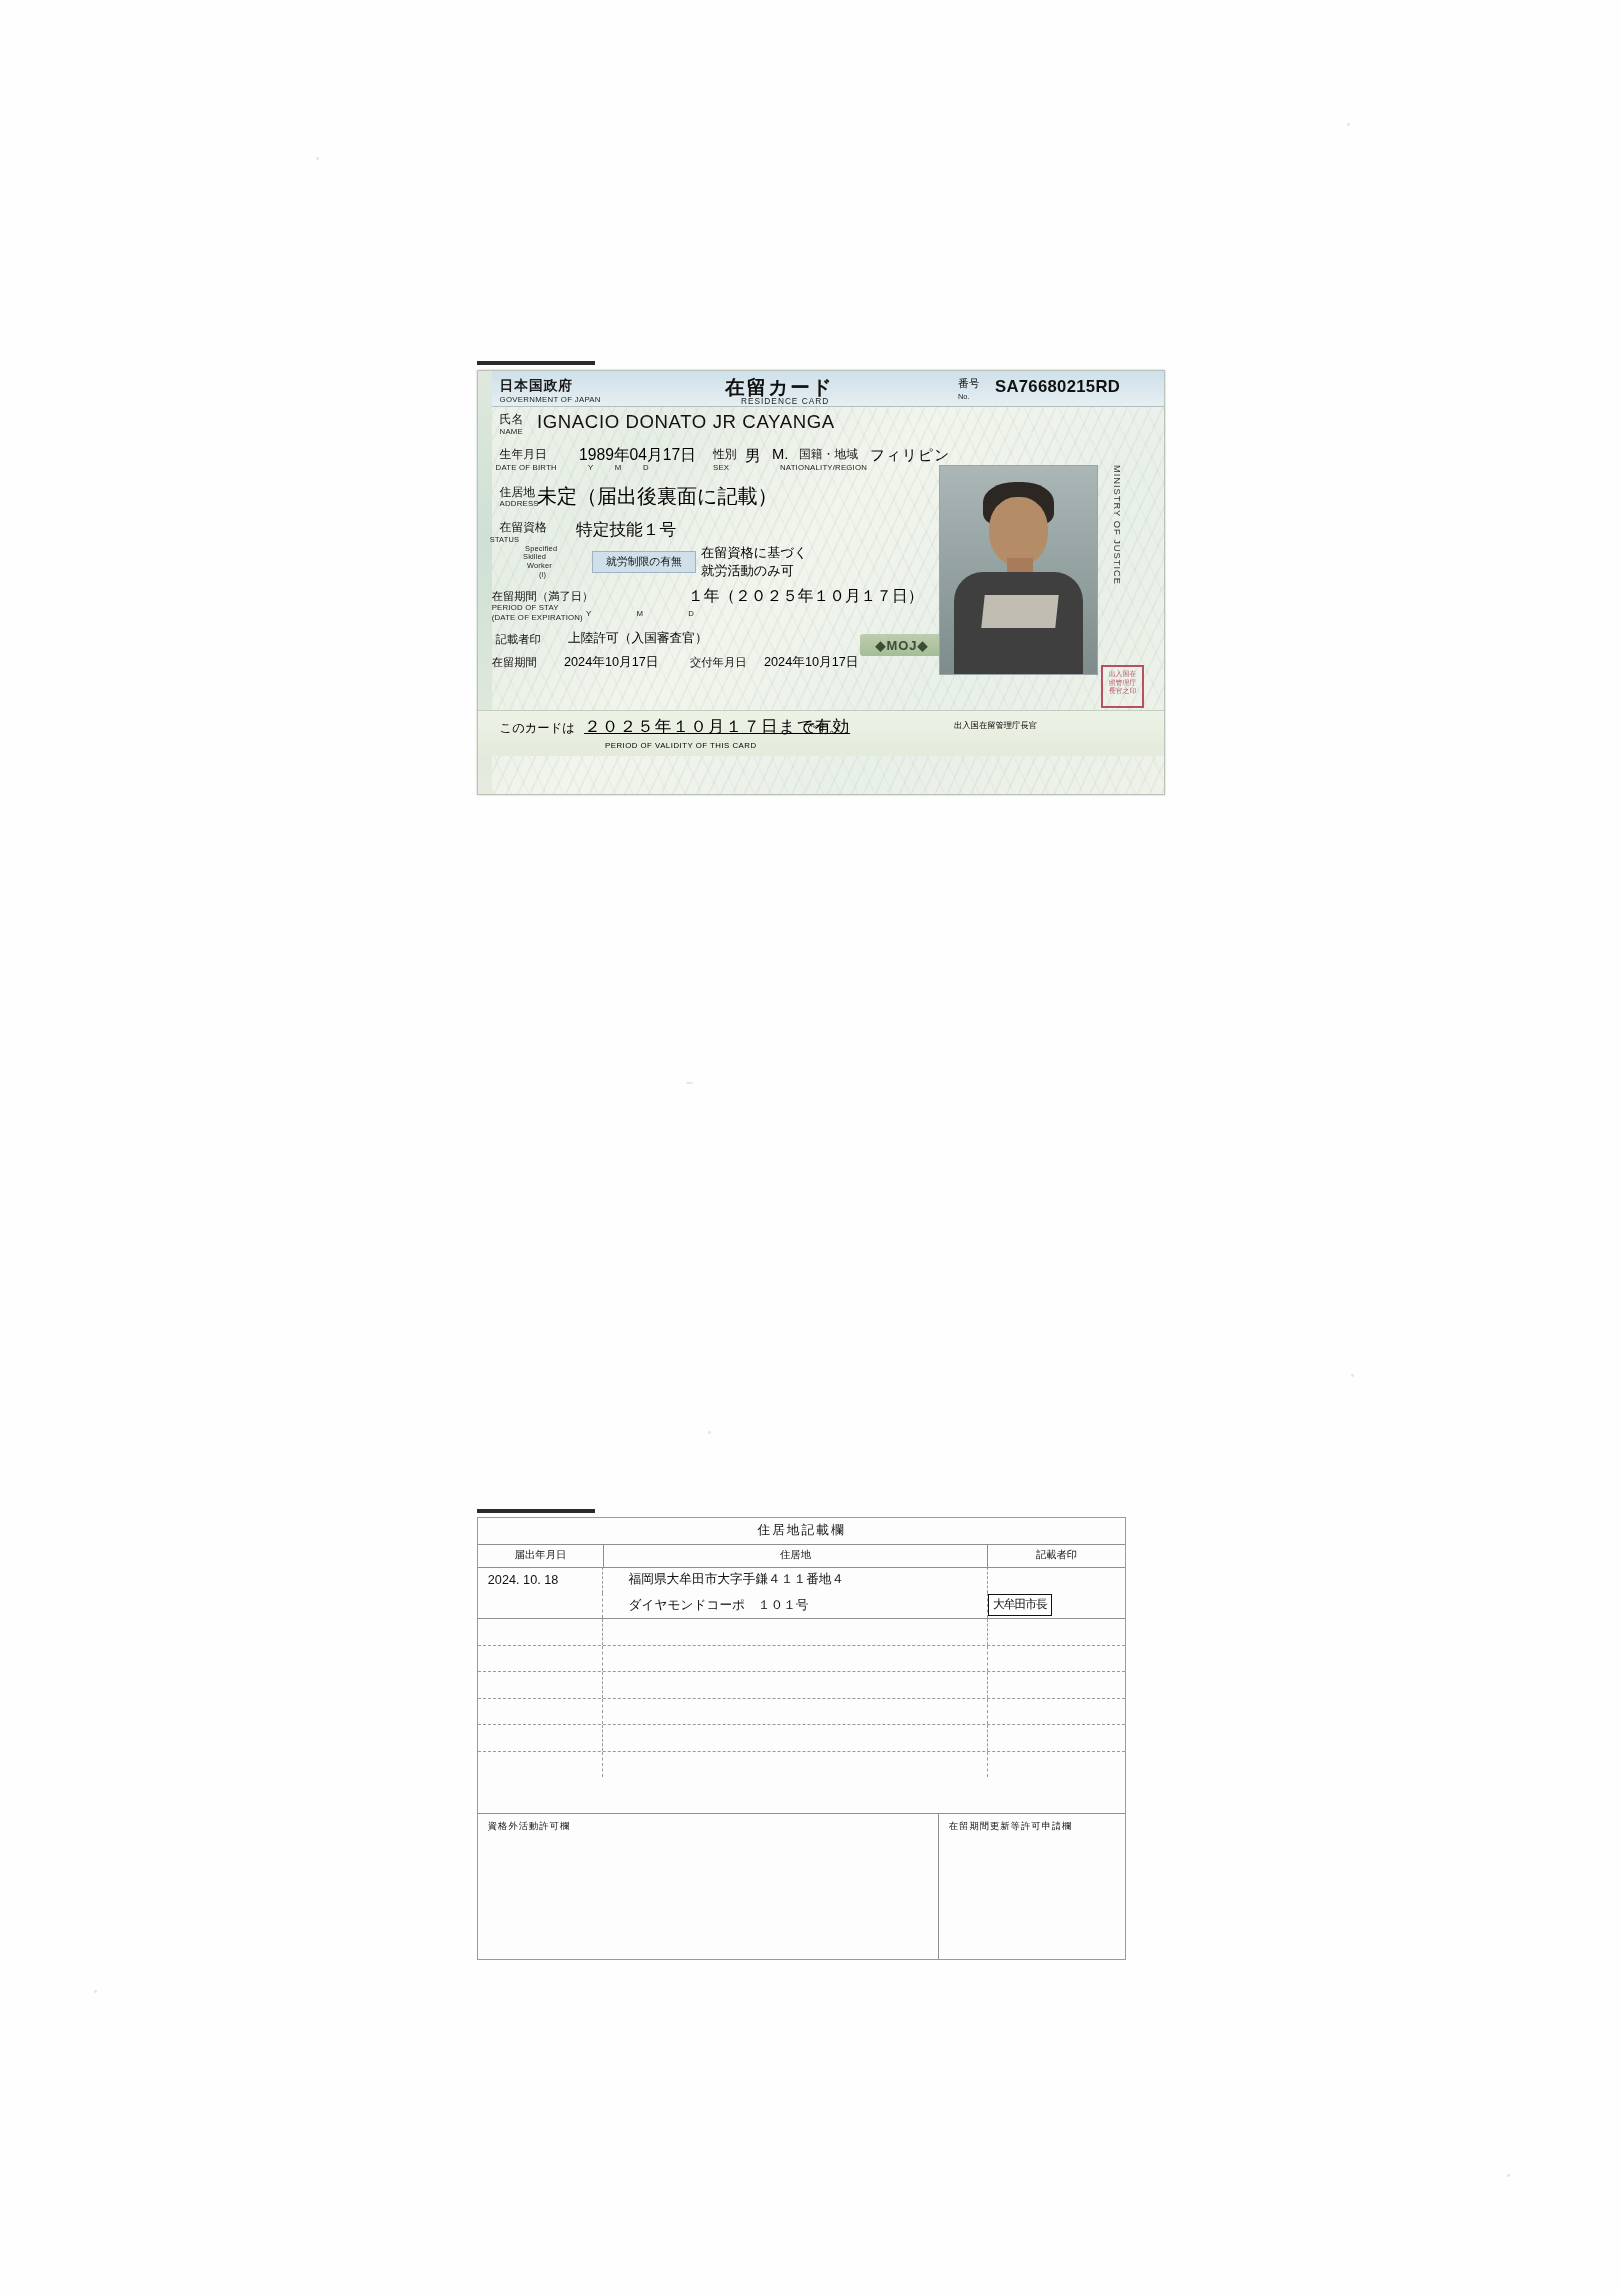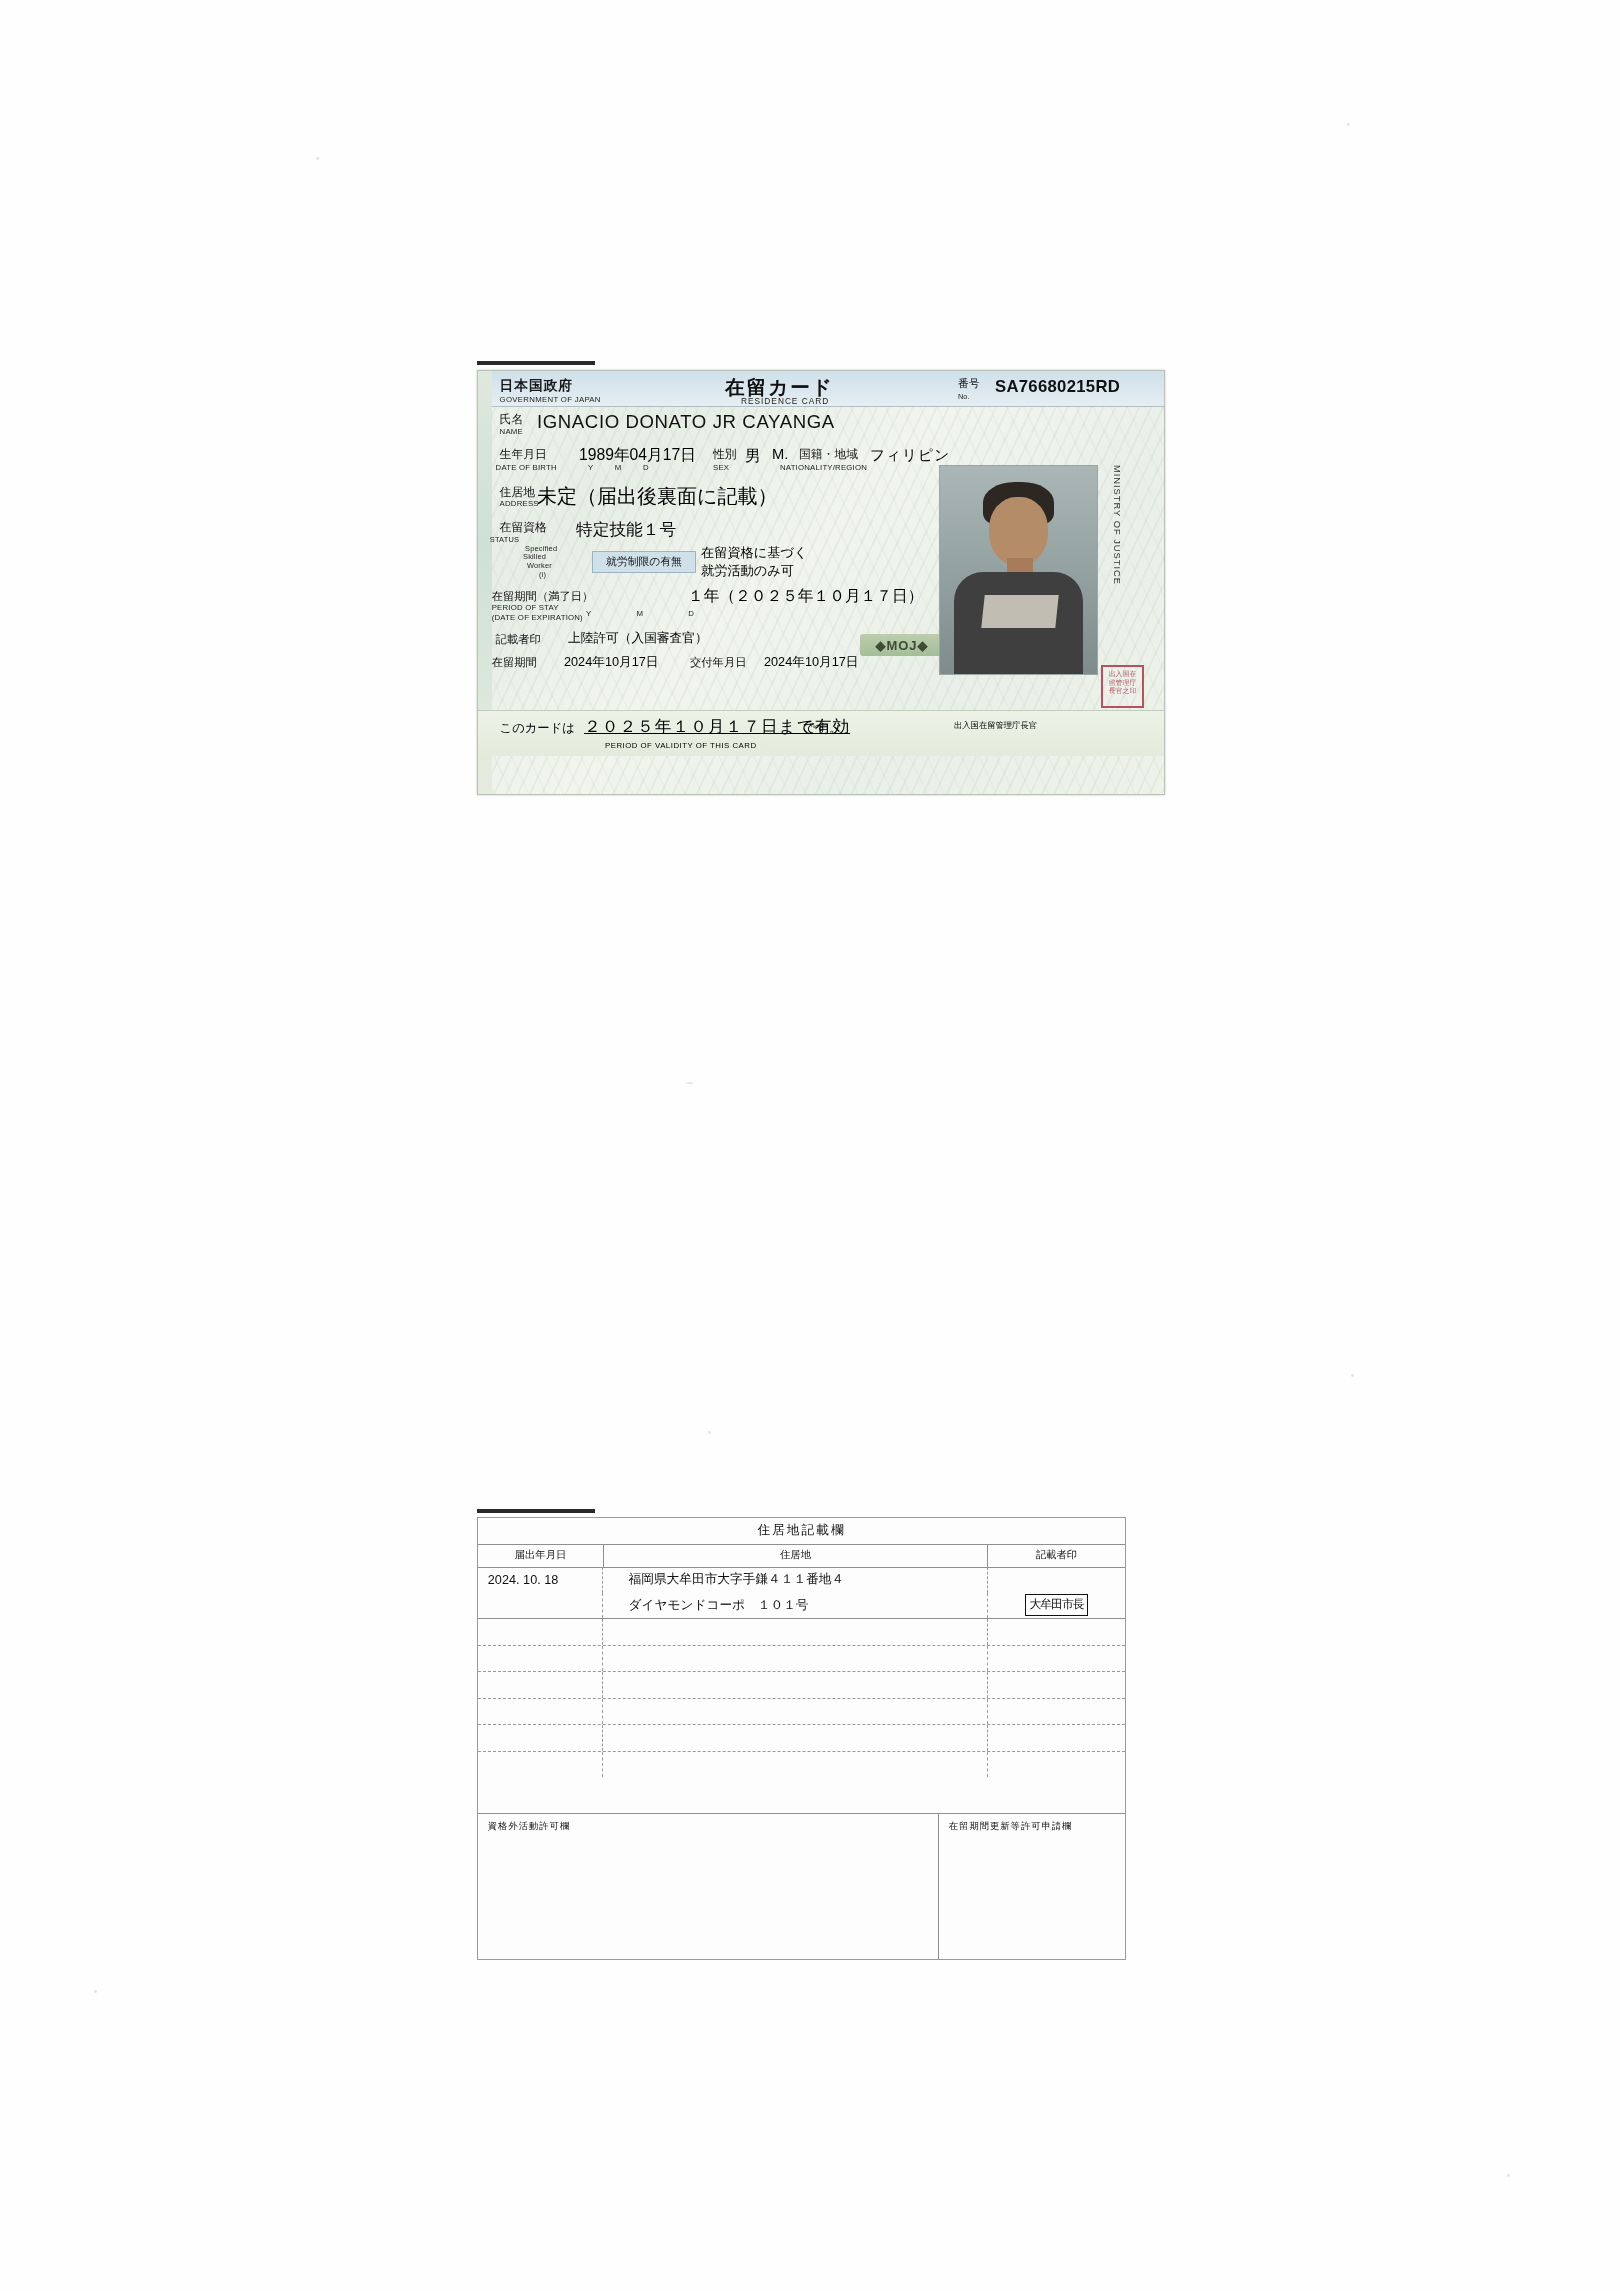--- a/index.html
+++ b/index.html
@@ -188,21 +188,21 @@
   }
   .cb-head div { display:flex; align-items:center; justify-content:center; border-right:1px solid #8f8f8f; }
   .cb-c1 { width:125px; }
   .cb-c2 { flex:1; }
   .cb-c3 { width:137px; border-right:none !important; }
 
   .cb-rows { position:absolute; left:0; top:49px; width:100%; }
   .cb-row { display:flex; height:25.5px; font-size:12.7px; color:#111; }
   .cb-row .c1 { width:125px; border-right:1px dashed #9a9a9a; display:flex; align-items:center; padding-left:9.8px; box-sizing:border-box; }
   .cb-row .c2 { flex:1; border-right:1px dashed #9a9a9a; display:flex; align-items:center; padding-left:25.5px; box-sizing:border-box; }
-  .cb-row .c3 { width:137px; display:flex; align-items:center; justify-content:center; }
+  .cb-row .c3 { width:137px; display:flex; align-items:center; }
   .cb-row.solid-bottom { border-bottom:1px solid #8f8f8f; }
   .cb-row.dashed-bottom { border-bottom:1px dashed #9a9a9a; }
 
   .muni-stamp {
     border:1.5px solid #111; padding:2px 3.9px; font-size:11.8px;
     color:#111; letter-spacing:-1px; background:#fff;
   }
 
   .cb-bottom {
     position:absolute; left:0; bottom:0; width:100%; height:145px;

